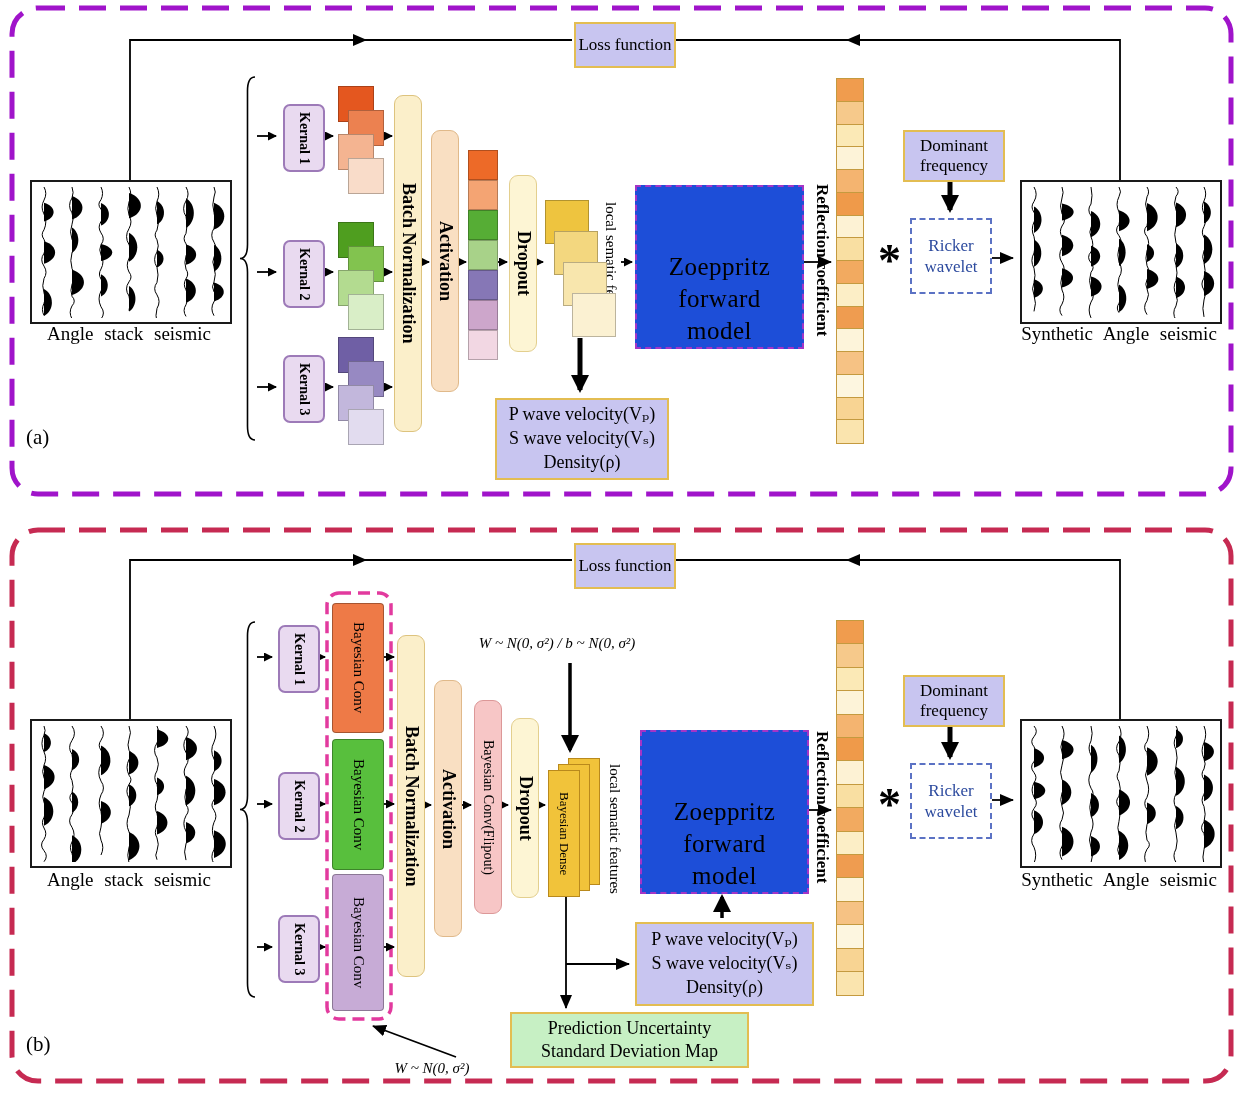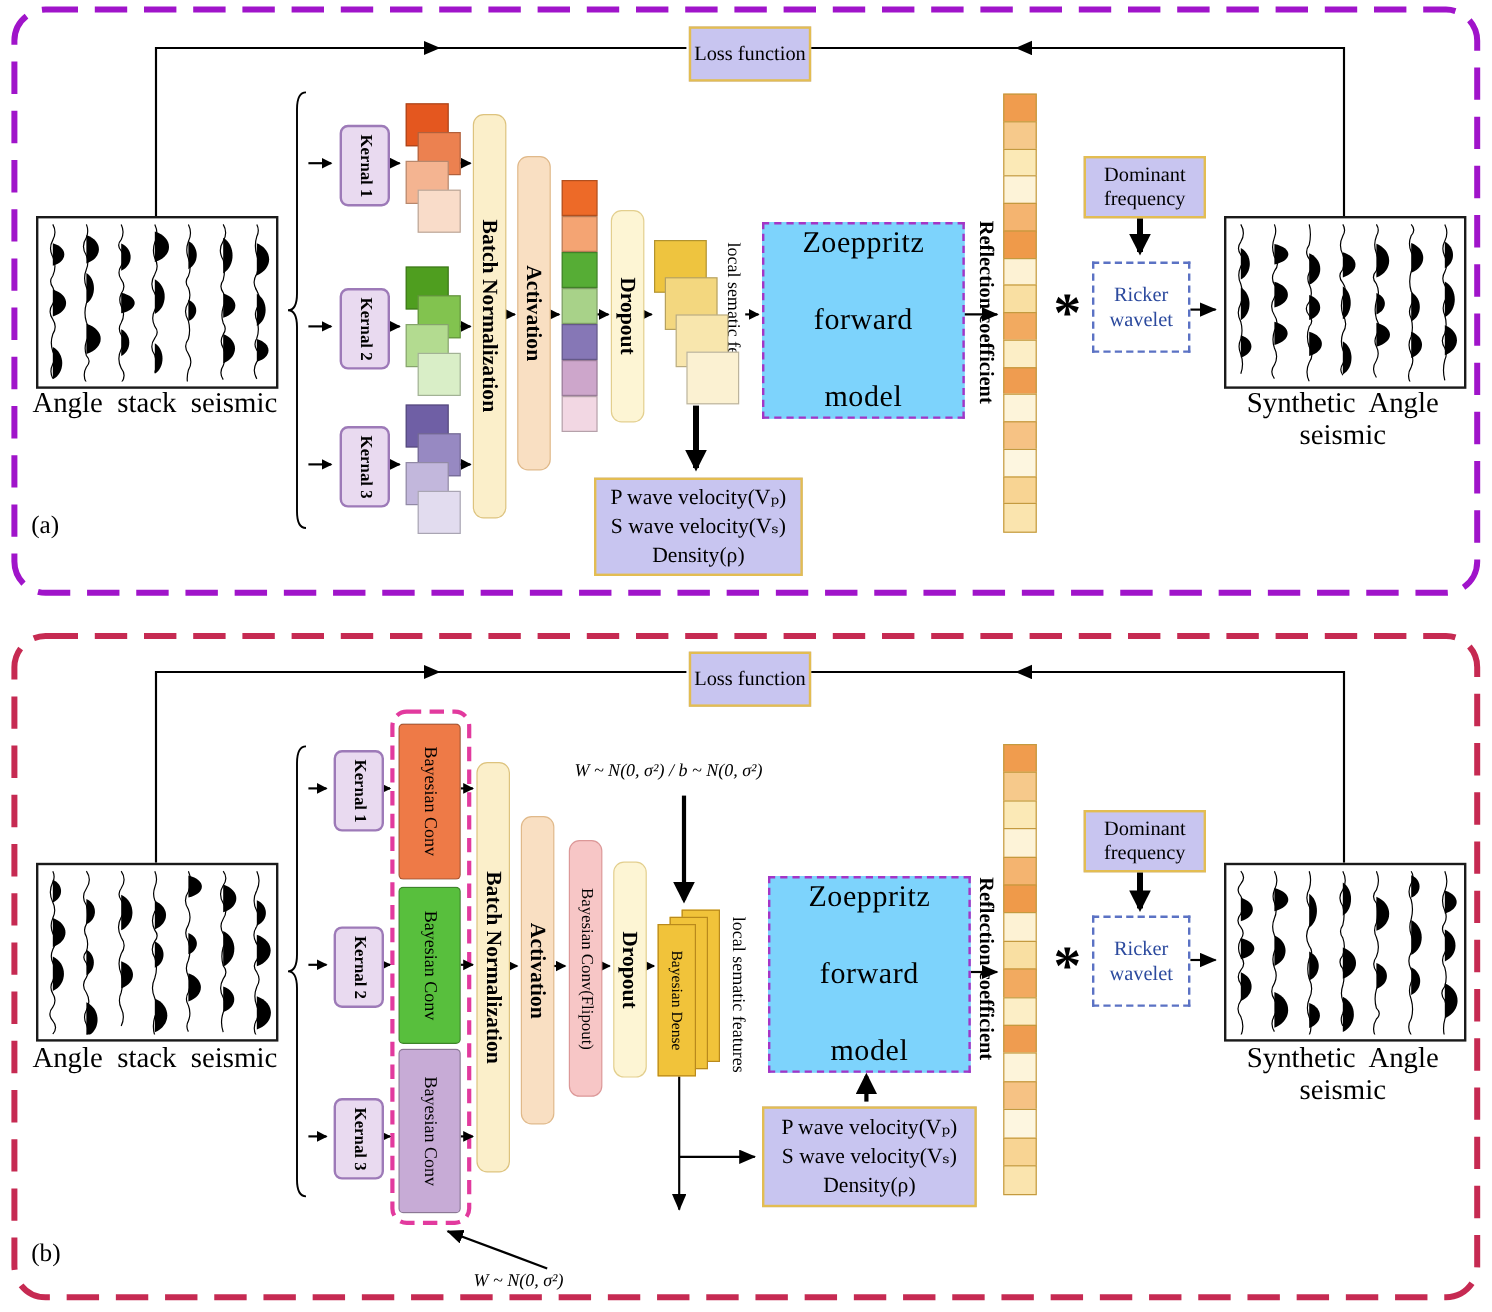--- a/index.html
+++ b/index.html
@@ -8,40 +8,40 @@
   #overlay{position:absolute;left:0;top:0;z-index:1}
   .panel{position:absolute;z-index:2}
   #panel-a{left:10px;top:5px;width:1223px;height:492px}
   #panel-b{left:10px;top:527px;width:1223px;height:556px}
   .sq{position:absolute;border:1px solid rgba(0,0,0,.25)}
   .cell{border:1px solid #c49a3f}
   .lavbox{position:absolute;background:#c8c5f0;border:2px solid #e3bd52;display:flex;align-items:center;
           justify-content:center;text-align:center;font-size:17px;line-height:1.18;padding:1px}
   .seis{position:absolute;background:#fff;border:2px solid #1a1a1a}
   .seis svg{display:block}
-  .caption{position:absolute;text-align:center;font-size:24px;word-spacing:6px}
+  .caption{position:absolute;text-align:center;font-size:19px;word-spacing:6px}
   .kernal{position:absolute;width:38px;height:64px;background:#e9daf0;border:2px solid #9d7ab8;border-radius:7px;
           writing-mode:vertical-rl;display:flex;align-items:center;justify-content:center;
           font-weight:bold;font-size:14px;white-space:nowrap}
   .vbox{position:absolute;writing-mode:vertical-rl;display:flex;align-items:center;justify-content:center;
         border-radius:9px;font-weight:bold;font-size:18px;white-space:nowrap}
   .bn{background:#fbefca;border:1.5px solid #ddc37e}
   .act{background:#f9dfc2;border:1.5px solid #e0b98a}
   .drop{background:#fdf5d4;border:1.5px solid #e3cf8e}
   .flip{background:#f7c6c6;border:1.5px solid #dc9898;font-weight:normal;font-size:14px}
   .convbox{position:absolute;writing-mode:vertical-rl;display:flex;align-items:center;justify-content:center;
            font-size:15px;border-radius:4px;border:1.5px solid rgba(0,0,0,.3);white-space:nowrap}
   .densebox{position:absolute;width:30px;height:125px;background:#f1c33a;border:1.5px solid #b9891c;
             writing-mode:vertical-rl;display:flex;align-items:center;justify-content:center;
             font-size:13px;white-space:nowrap}
   .rotlabel{position:absolute;writing-mode:vertical-rl;display:flex;align-items:center;justify-content:center;
             font-size:15px;white-space:nowrap}
   .striplabel{font-weight:bold;font-size:17px}
-  .zoep{position:absolute;border:2px dashed #a435c6;background:#7dd3fc;display:flex;flex-direction:column;
-        align-items:center;justify-content:space-between;font-size:25px;line-height:1.28;letter-spacing:.5px}
+  .zoep{position:absolute;border:2px dashed #a435c6;background:#1d4ed8;display:flex;flex-direction:column;
+        align-items:center;justify-content:flex-end;font-size:25px;line-height:1.28;letter-spacing:.5px}
   .ricker{position:absolute;border:2px dashed #5b72c4;background:#fff;color:#2c4a9e;display:flex;
           align-items:center;justify-content:center;text-align:center;font-size:17px;line-height:1.25}
   .velbox{position:absolute;background:#c8c5f0;border:2px solid #e3bd52;display:flex;flex-direction:column;
           align-items:center;justify-content:center;font-size:18px;line-height:1.32}
   .predbox{position:absolute;background:#c7f0c4;border:2px solid #e3bd52;display:flex;flex-direction:column;
            align-items:center;justify-content:center;font-size:18px;line-height:1.3}
   .letter{position:absolute;font-size:21px}
   .ast{position:absolute;font-size:46px;font-weight:bold;line-height:1}
   .wtext{position:absolute;font-size:15px;text-align:center;font-style:italic}
 </style>
@@ -315,20 +315,24 @@
     <div>forward</div>
     <div>model</div>
   </div>
 
   <div class="velbox" style="left:625px;top:395px;width:175px;height:80px">
     <div>P wave velocity(Vₚ)</div>
     <div>S wave velocity(Vₛ)</div>
     <div>Density(ρ)</div>
   </div>
 
+  <div class="predbox" style="left:500px;top:485px;width:235px;height:52px">
+    <div>Prediction Uncertainty</div>
+    <div>Standard Deviation Map</div>
+  </div>
 
   <div class="wtext" style="left:352px;top:533px;width:140px">W ~ N(0, σ²)</div>
 
   <div class="rotlabel striplabel" style="left:802px;top:93px;height:374px">Reflection coefficient</div>
   <div class="ast" style="left:868px;top:255px">*</div>
   <div class="ricker" style="left:900px;top:236px;width:78px;height:72px">Ricker wavelet</div>
   <div class="lavbox" style="left:893px;top:148px;width:96px;height:46px">Dominant frequency</div>
 
   <div class="seis" style="left:1010px;top:192px;width:198px;height:145px">
     <svg class="traces" width="194" height="141">

